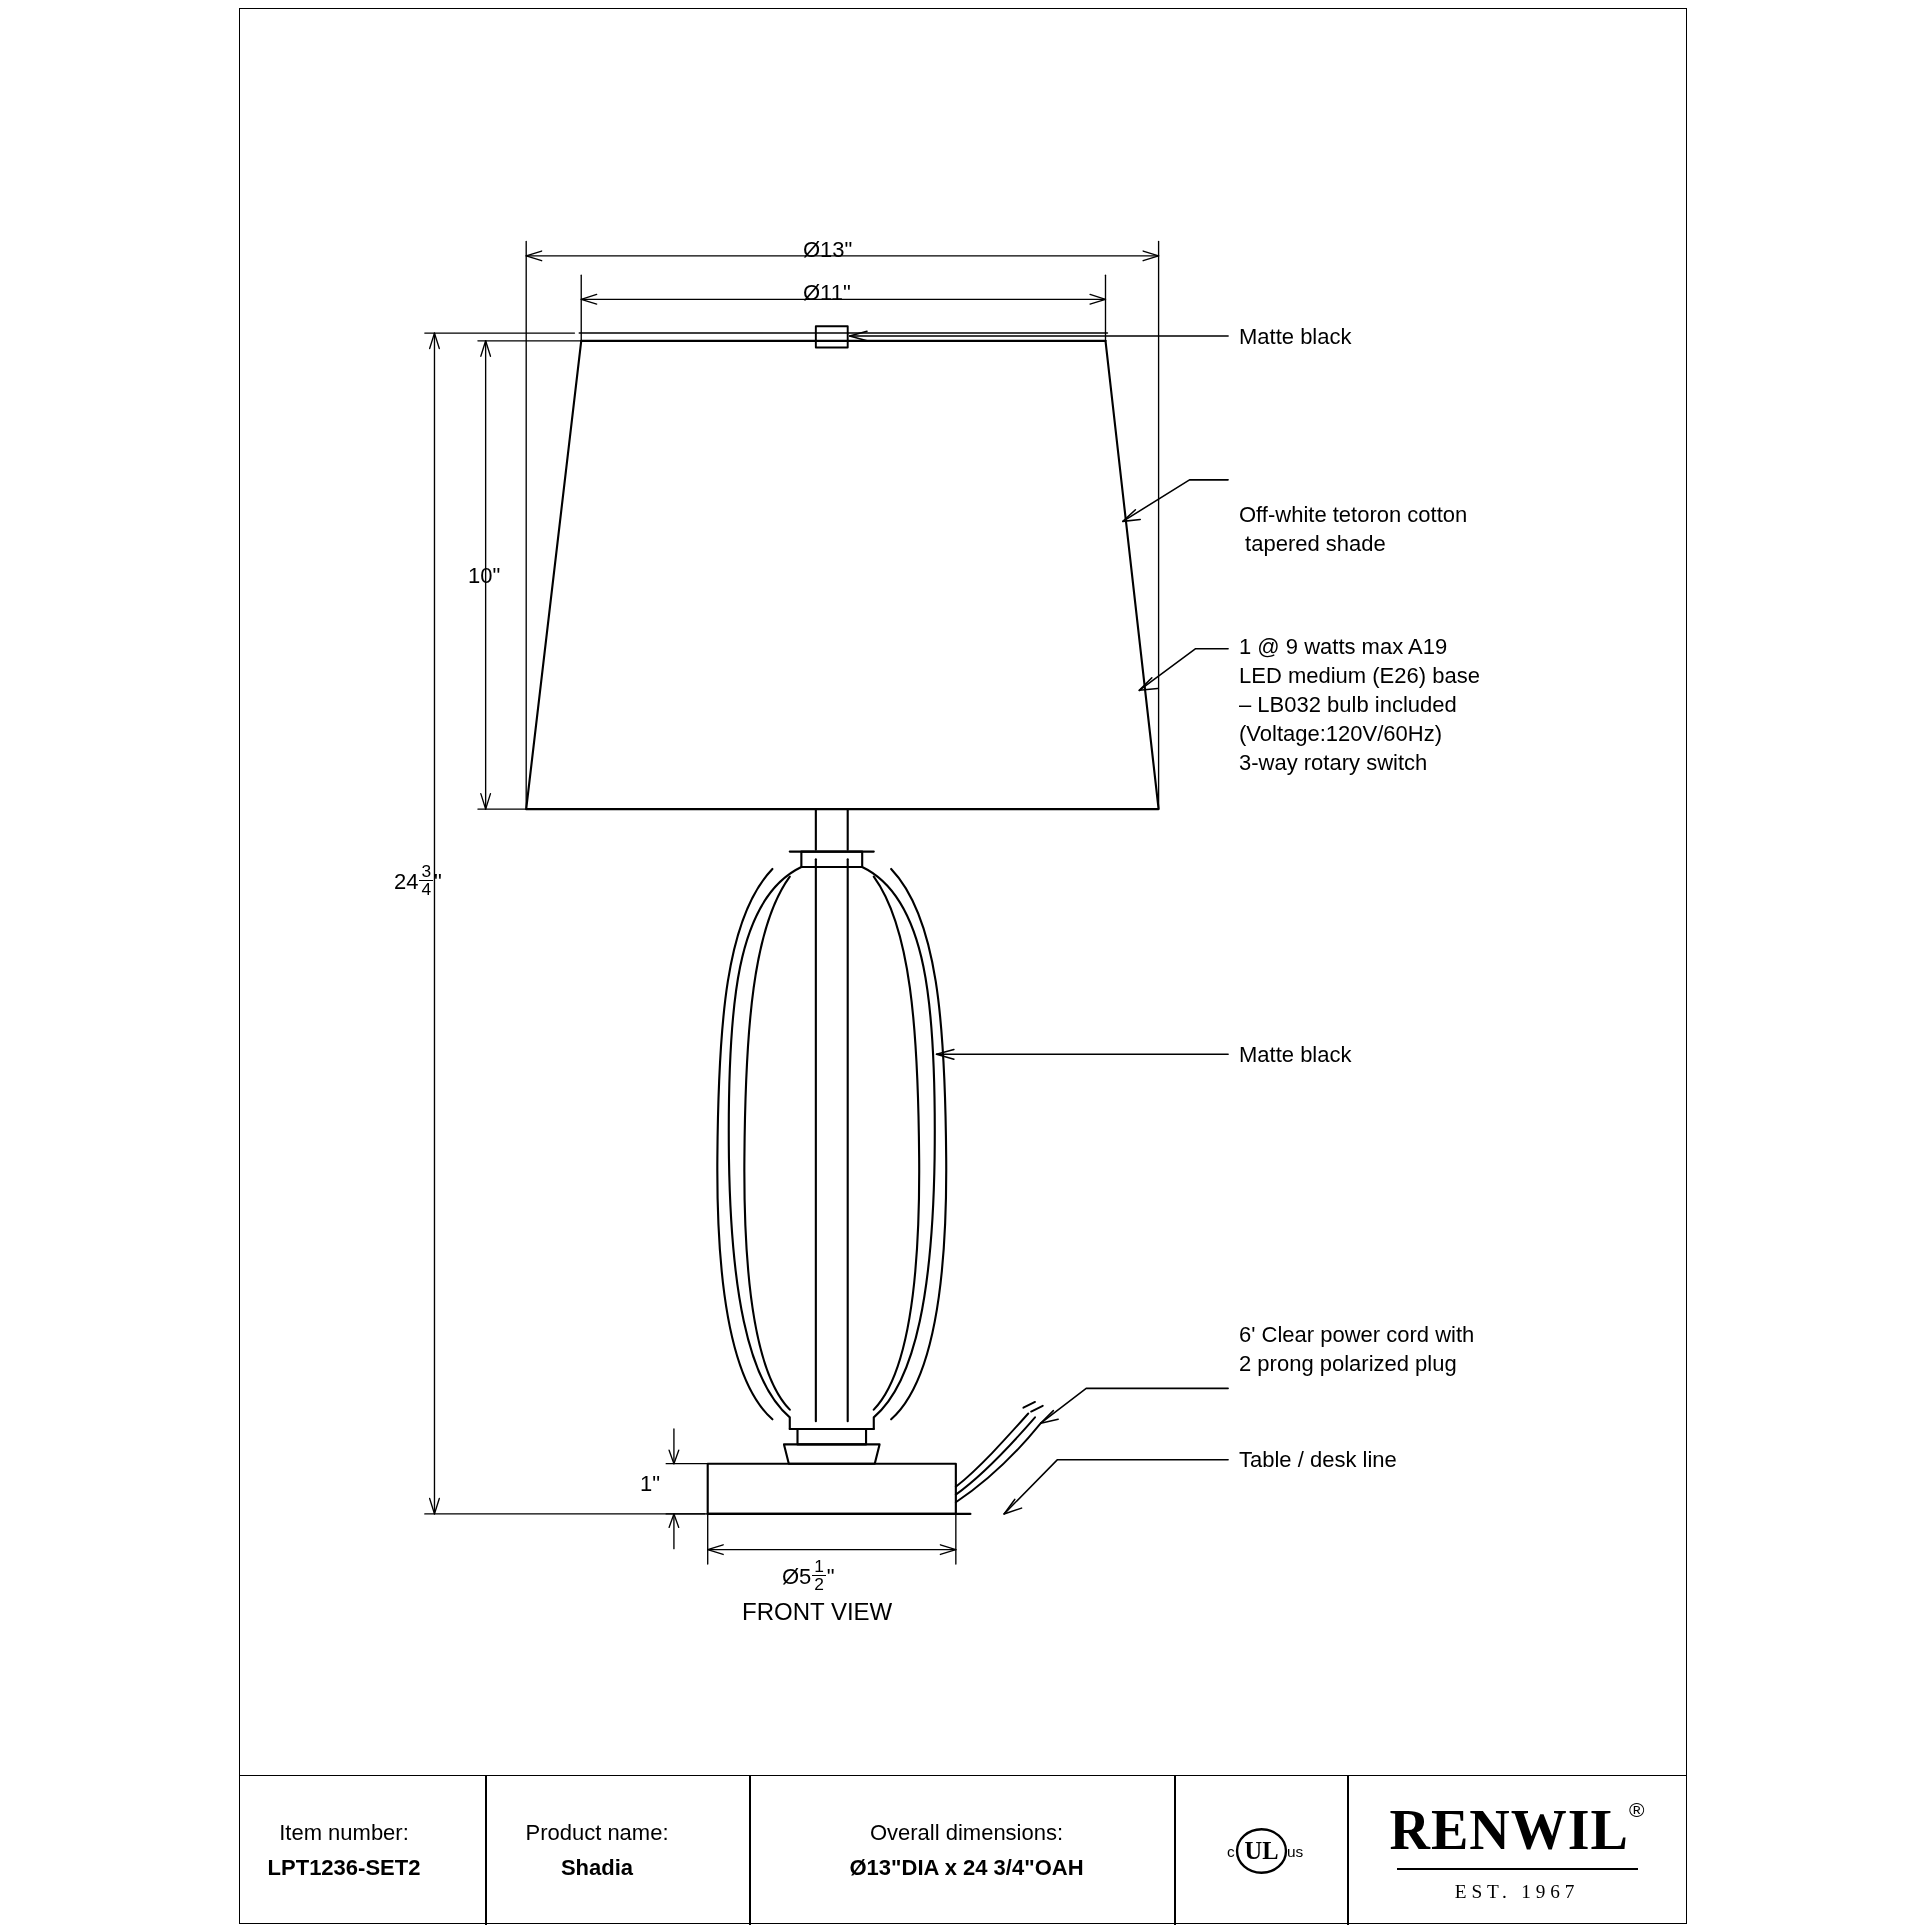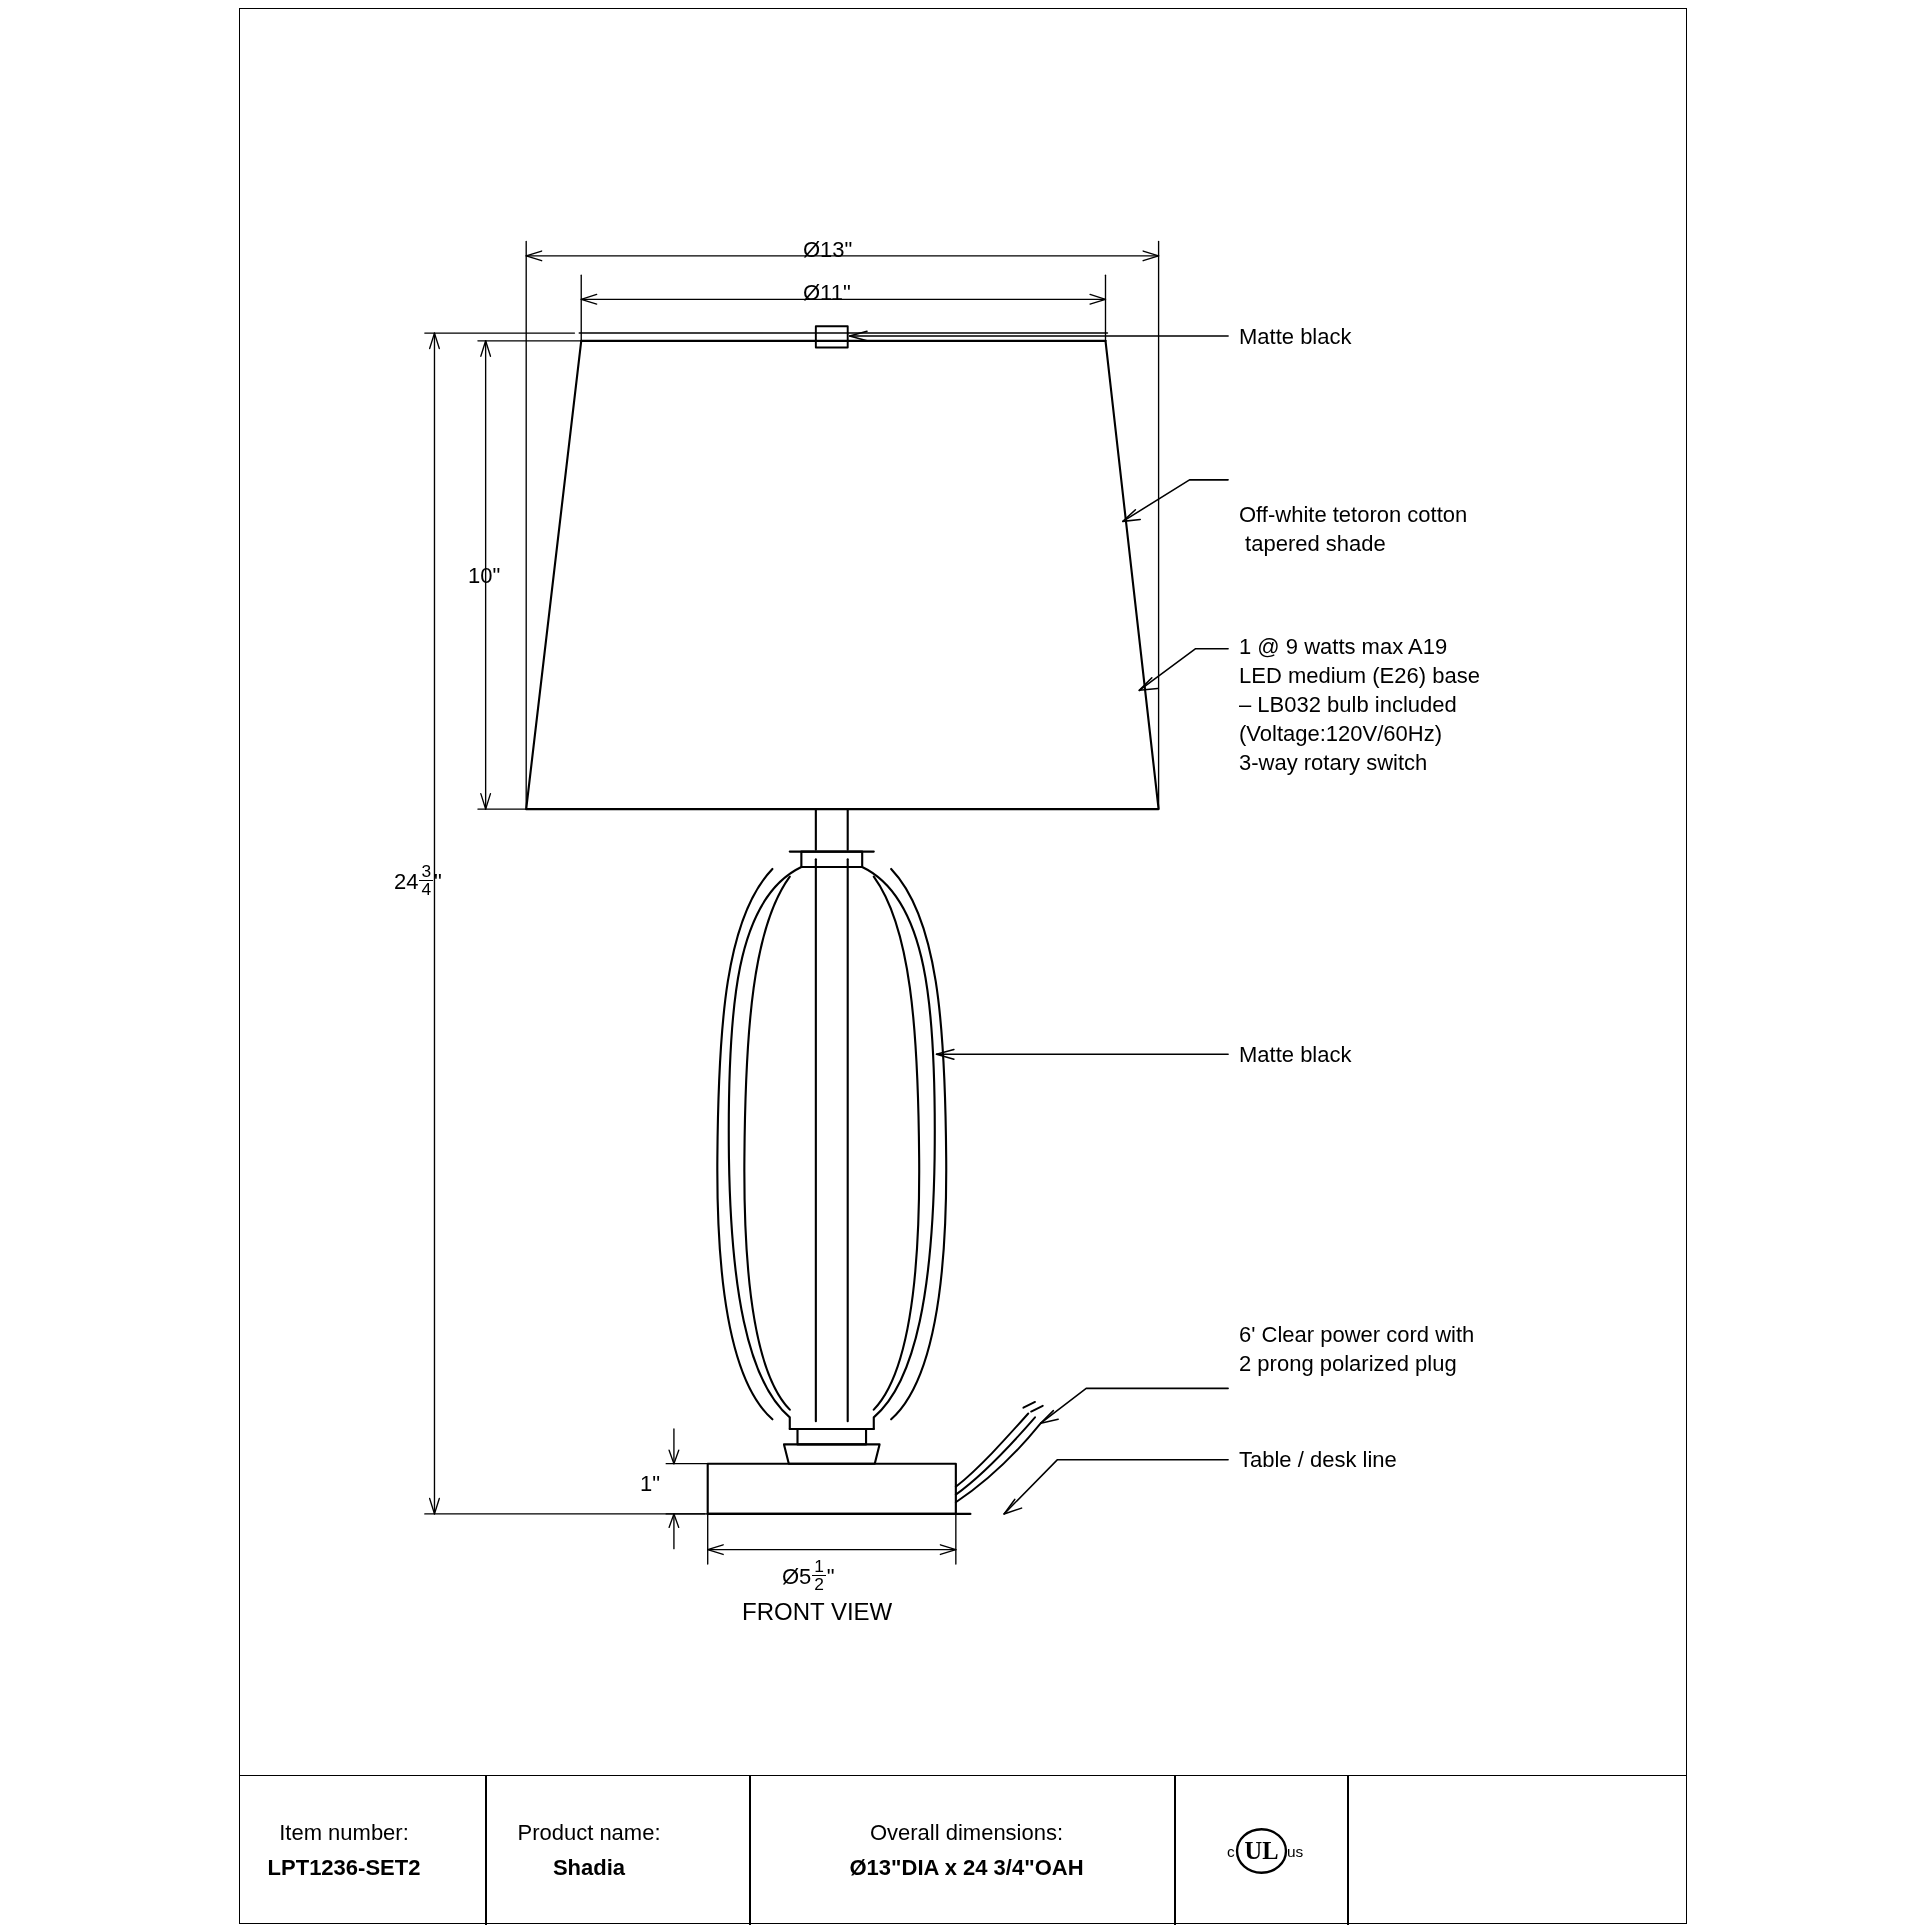--- a/index.html
+++ b/index.html
@@ -297,37 +297,45 @@
     <div class="tb-div" style="left:246px;"></div>
     <div class="tb-div" style="left:510px;"></div>
     <div class="tb-div" style="left:935px;"></div>
     <div class="tb-div" style="left:1108px;"></div>
 
     <div class="tb-cell" style="left:0; width:210px;">
       <div class="tb-label">Item number:</div>
       <div class="tb-value">LPT1236-SET2</div>
     </div>
 
-    <div class="tb-cell" style="left:238px; width:224px;">
+    <div class="tb-cell" style="left:246px; width:224px;">
       <div class="tb-label">Product name:</div>
       <div class="tb-value">Shadia</div>
     </div>
 
     <div class="tb-cell" style="left:510px; width:435px;">
       <div class="tb-label">Overall dimensions:</div>
       <div class="tb-value">Ø13"DIA x 24 3/4"OAH</div>
     </div>
 
     <div class="tb-cell" style="left:935px; width:174px;">
       <div class="ul-mark">
         <svg width="93" height="58" viewBox="0 0 96 60">
           <ellipse cx="48" cy="30" rx="27" ry="24" fill="none" stroke="#000" stroke-width="2.6"></ellipse>
           <text x="48" y="39" font-family="Liberation Serif, serif" font-size="27" font-weight="bold" text-anchor="middle" fill="#000">UL</text>
           <text x="10" y="37" font-family="Liberation Sans, sans-serif" font-size="17" fill="#000">c</text>
           <text x="76" y="37" font-family="Liberation Sans, sans-serif" font-size="17" fill="#000">us</text>
         </svg>
       </div>
     </div>
 
+    <div class="tb-cell brand" style="left:1108px; width:340px;">
+      <div style="display:flex; align-items:flex-start;">
+        <span class="brand-name">RENWIL</span>
+          <span class="brand-reg">®</span>
+      </div>
+      <div class="brand-rule"></div>
+      <div class="brand-est">EST. 1967</div>
+    </div>
   </div>
 
 </div>
 
 
 </body></html>

